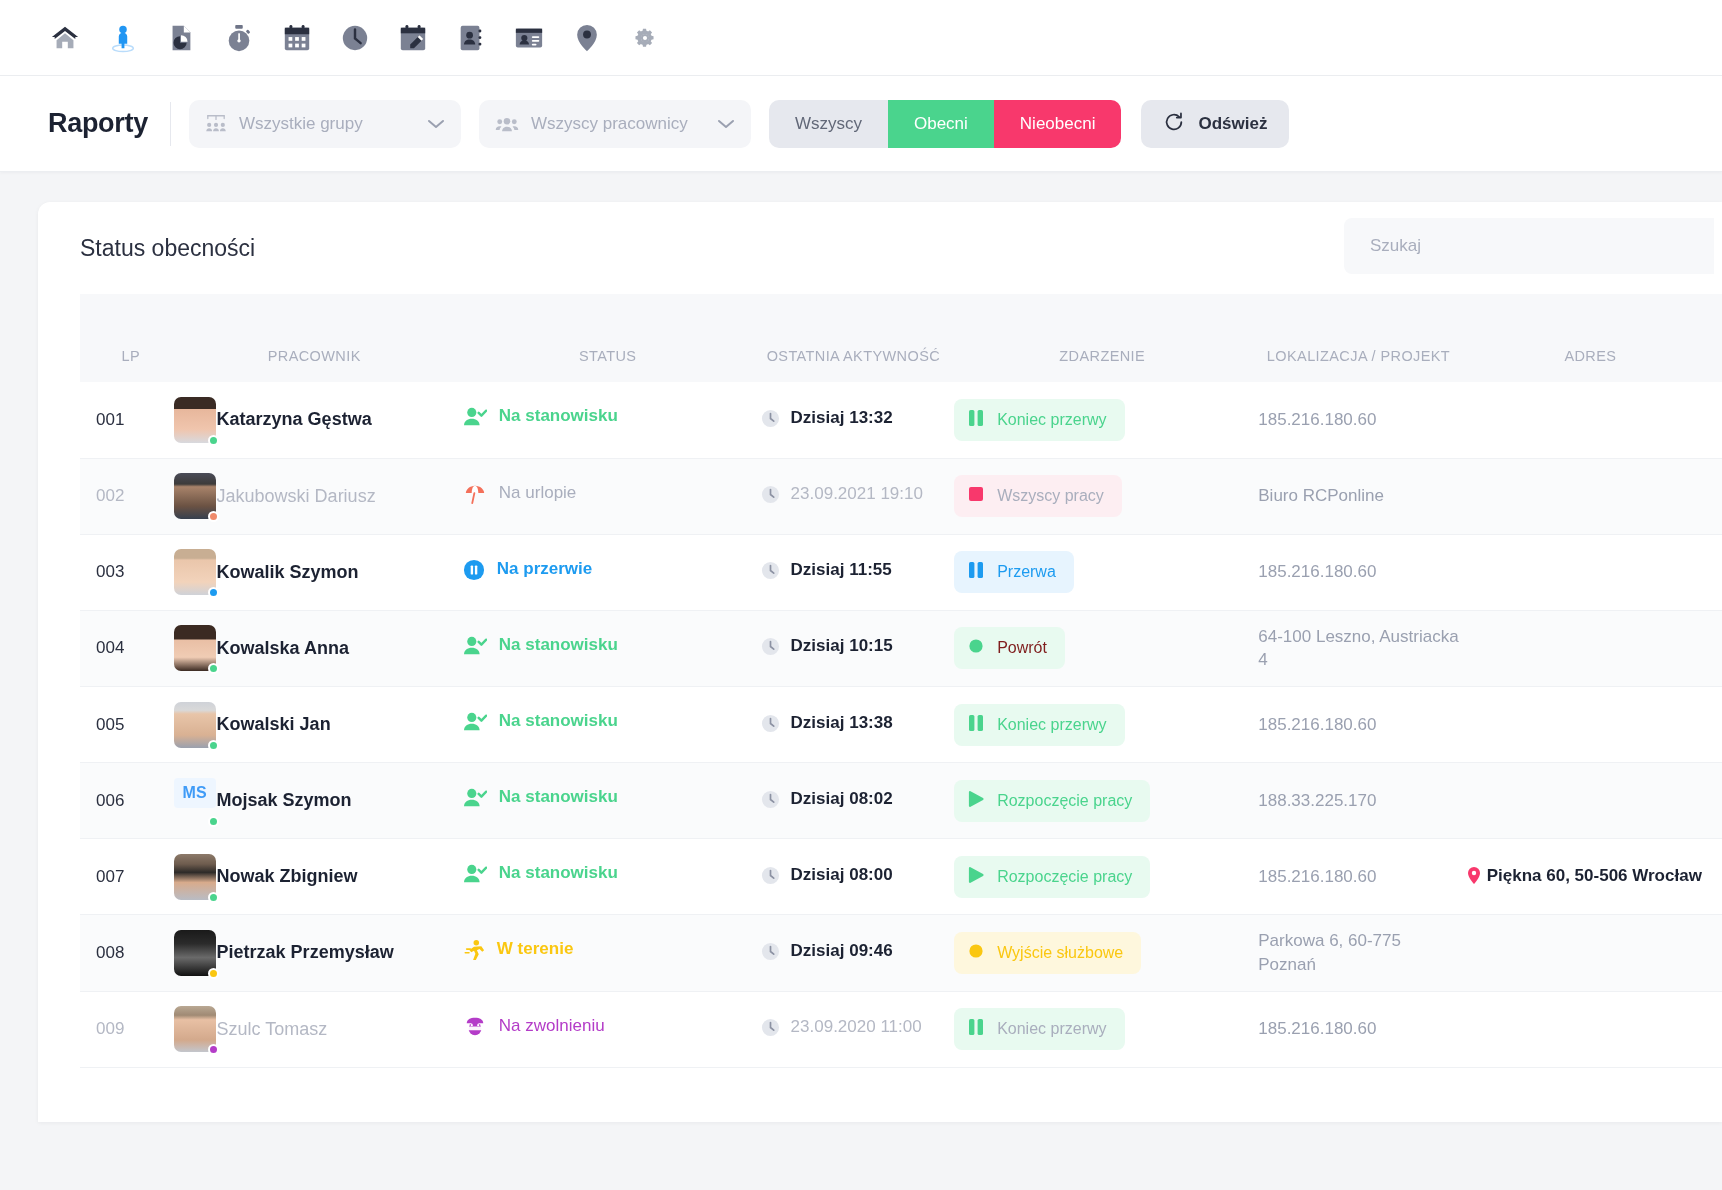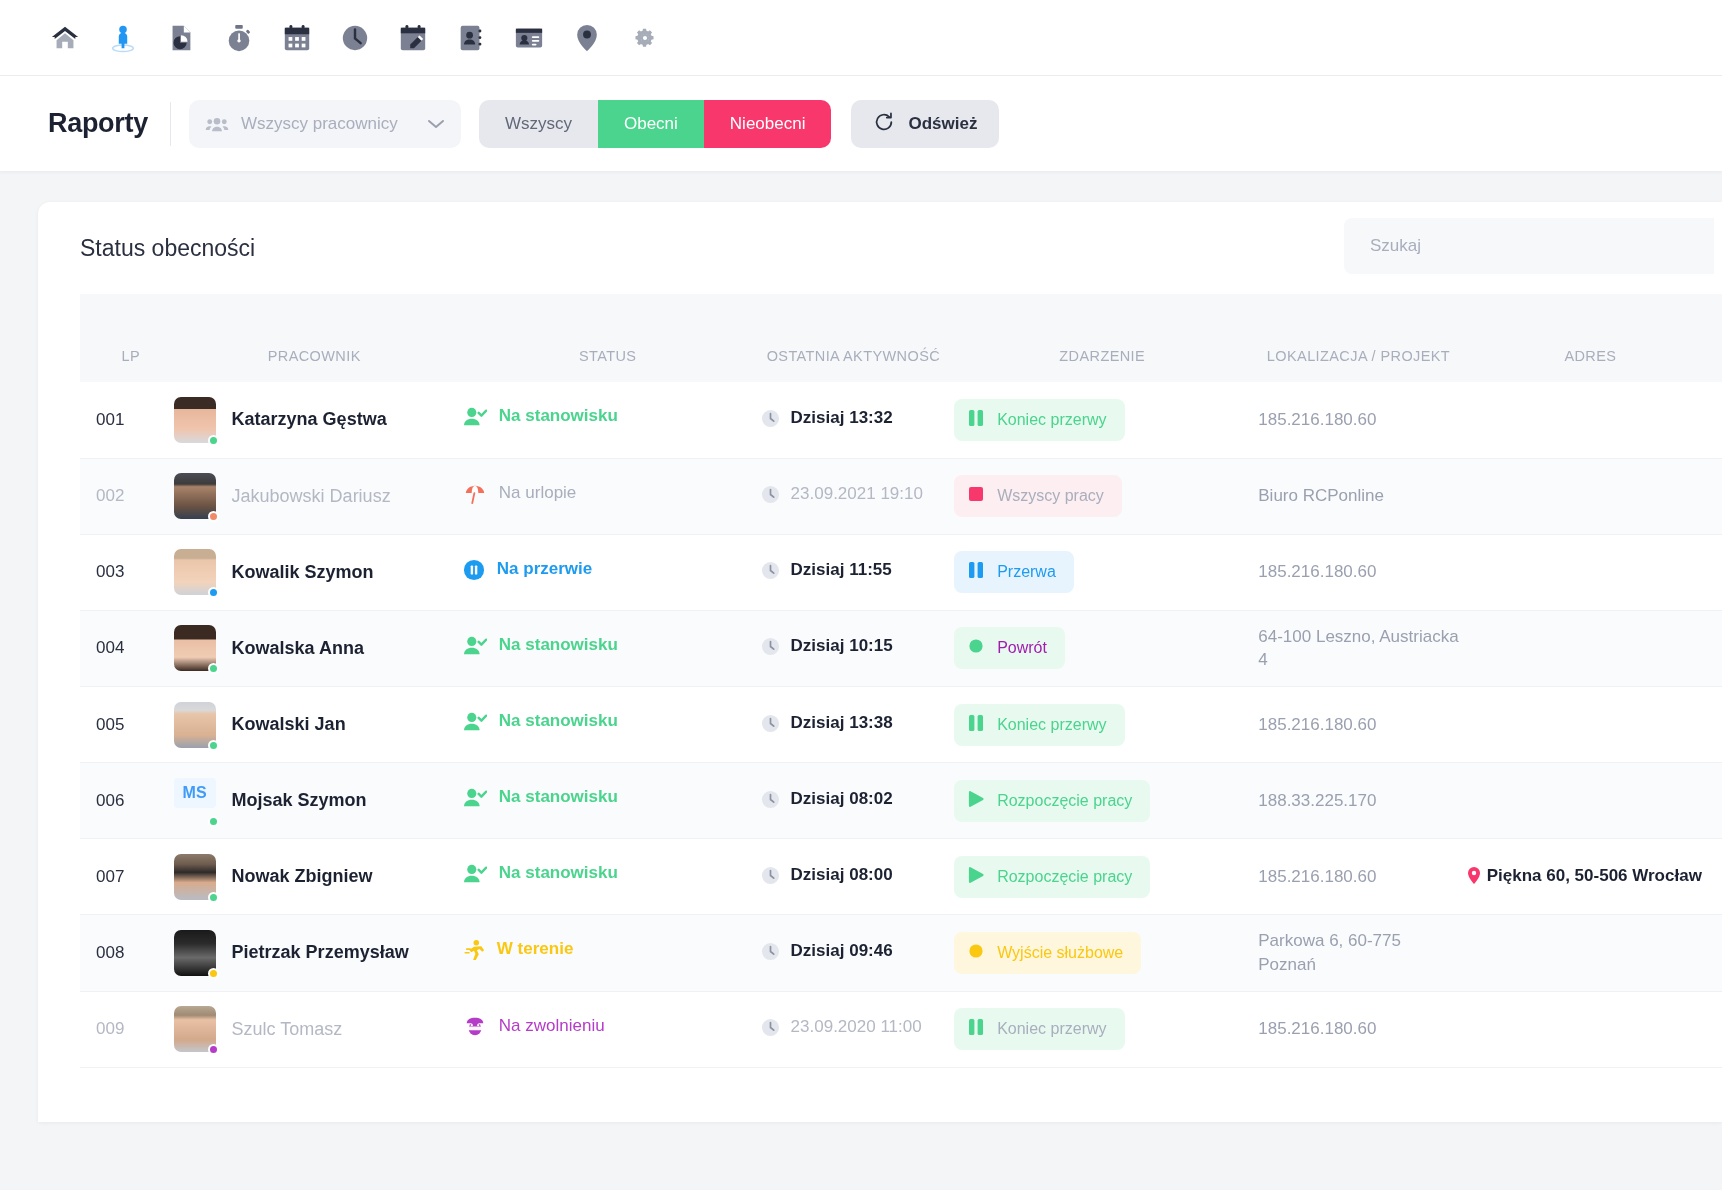--- a/index.html
+++ b/index.html
@@ -170,21 +170,21 @@
     border-bottom: 1px solid #eff1f4;
     font-size: 17px;
     height: 76px;
   }
   table.attend tbody td:first-child { padding-left: 16px; }
   tr.alt td { background: #fafbfc; }
 
   .lp { font-size: 17px; color: #2b3040; }
   tr.dim .lp { color: #b4b8c4; }
 
-  .emp-cell { display: flex; align-items: center; gap: 16px; }
+  .emp-cell { display: flex; align-items: center; gap: 1px; }
   .avatar-wrap { position: relative; width: 42px; height: 46px; flex: none; }
   .avatar {
     width: 42px; height: 46px; border-radius: 7px;
     background: #dfe2e8; overflow: hidden;
     display: block;
   }
   .avatar.initials {
     background: #eef6ff; color: #3f9bf7;
     display: flex; align-items: center; justify-content: center;
     font-size: 16px; font-weight: 600;
@@ -324,20 +324,40 @@
       <path d="M13.6 1.5h4.8l.7 4.2 3.1 1.8 3.9-1.7 2.4 4.2-3.2 2.8v3.6l3.2 2.8-2.4 4.2-3.9-1.7-3.1 1.8-.7 4.2h-4.8l-.7-4.2-3.1-1.8-3.9 1.7-2.4-4.2 3.2-2.8v-3.6L3.5 10l2.4-4.2 3.9 1.7 3.1-1.8z" fill="#a6acb8" fill-opacity="0.0"></path>
       <path d="M27.4 13.6l-2.8-.5a8.9 8.9 0 0 0-.9-2.2l1.7-2.4-2.9-2.9-2.4 1.7a8.9 8.9 0 0 0-2.2-.9l-.5-2.8h-4.1l-.5 2.8a8.9 8.9 0 0 0-2.2.9L8.2 5.6 5.3 8.5l1.7 2.4a8.9 8.9 0 0 0-.9 2.2l-2.8.5v4.1l2.8.5c.2.8.5 1.5.9 2.2l-1.7 2.4 2.9 2.9 2.4-1.7c.7.4 1.4.7 2.2.9l.5 2.8h4.1l.5-2.8c.8-.2 1.5-.5 2.2-.9l2.4 1.7 2.9-2.9-1.7-2.4c.4-.7.7-1.4.9-2.2l2.8-.5zM16 21.1a5.1 5.1 0 1 1 0-10.2 5.1 5.1 0 0 1 0 10.2z" fill="#a6acb8"></path>
     </svg>
   </div>
 </div>
 
 <div class="filterbar">
   <div class="page-title">Raporty</div>
   <div class="vrule"></div>
 
+  <div class="selectbox" style="width:272px">
+    <span class="sel-icon">
+      <svg width="22" height="20" viewBox="0 0 24 22">
+        <path d="M3 2h18" stroke="#b9bdc9" stroke-width="1.6" stroke-linecap="round"></path>
+        <path d="M3 2v3M21 2v3M12 2v4" stroke="#b9bdc9" stroke-width="1.4" stroke-linecap="round"></path>
+        <circle cx="4.5" cy="12" r="2.3" fill="#b9bdc9"></circle>
+          <path d="M1.3 19c0-2 1.4-3.2 3.2-3.2S7.7 17 7.7 19z" fill="#b9bdc9"></path>
+        <circle cx="12" cy="12" r="2.3" fill="#b9bdc9"></circle>
+          <path d="M8.8 19c0-2 1.4-3.2 3.2-3.2s3.2 1.2 3.2 3.2z" fill="#b9bdc9"></path>
+        <circle cx="19.5" cy="12" r="2.3" fill="#b9bdc9"></circle>
+          <path d="M16.3 19c0-2 1.4-3.2 3.2-3.2s3.2 1.2 3.2 3.2z" fill="#b9bdc9"></path>
+      </svg>
+    </span>
+    <span class="sel-label" style="flex:1">Wszystkie grupy</span>
+    <span class="chev">
+      <svg width="18" height="12" viewBox="0 0 18 12">
+          <path d="M2 3l7 6 7-6" stroke="#9aa0b0" stroke-width="2" fill="none" stroke-linecap="round" stroke-linejoin="round"></path>
+        </svg>
+    </span>
+  </div>
 
   <div class="selectbox" style="width:272px">
     <span class="sel-icon">
       <svg width="24" height="20" viewBox="0 0 26 22">
         <circle cx="13" cy="8" r="3.6" fill="#b9bdc9"></circle>
         <path d="M7.6 19c0-3.1 2.4-5 5.4-5s5.4 1.9 5.4 5z" fill="#b9bdc9"></path>
         <circle cx="5" cy="8.5" r="2.7" fill="#b9bdc9"></circle>
           <path d="M0.6 17.5c0-2.4 1.9-3.9 4.4-3.9 .7 0 1.3.1 1.9.3-1.3 1-2 2.3-2 3.6z" fill="#b9bdc9"></path>
         <circle cx="21" cy="8.5" r="2.7" fill="#b9bdc9"></circle>
           <path d="M25.4 17.5c0-2.4-1.9-3.9-4.4-3.9-.7 0-1.3.1-1.9.3 1.3 1 2 2.3 2 3.6z" fill="#b9bdc9"></path>
@@ -573,21 +593,21 @@
                     <path d="M10 4.8V10l3.4 2.8" stroke="#8c92a3" stroke-width="1.8" fill="none" stroke-linecap="round"></path>
                   </svg></span>
         <span class="act-text">Dzisiaj 10:15</span>
       </div>
     </td>
     <td>
       <span class="badge" style="background:#e8faf0">
         <span><svg width="16" height="18" viewBox="0 0 16 18">
                     <circle cx="8" cy="9" r="6.6" fill="#4ad48d"></circle>
                   </svg></span>
-        <span class="blabel" style="color:#a21caf">Powrót</span>
+        <span class="blabel" style="color:#7f1d1d">Powrót</span>
       </span>
     </td>
     <td>
       <span class="loc-text">64-100 Leszno, Austriacka 4</span>
     </td>
     <td>
       
     </td>
           </tr>
           <tr>

